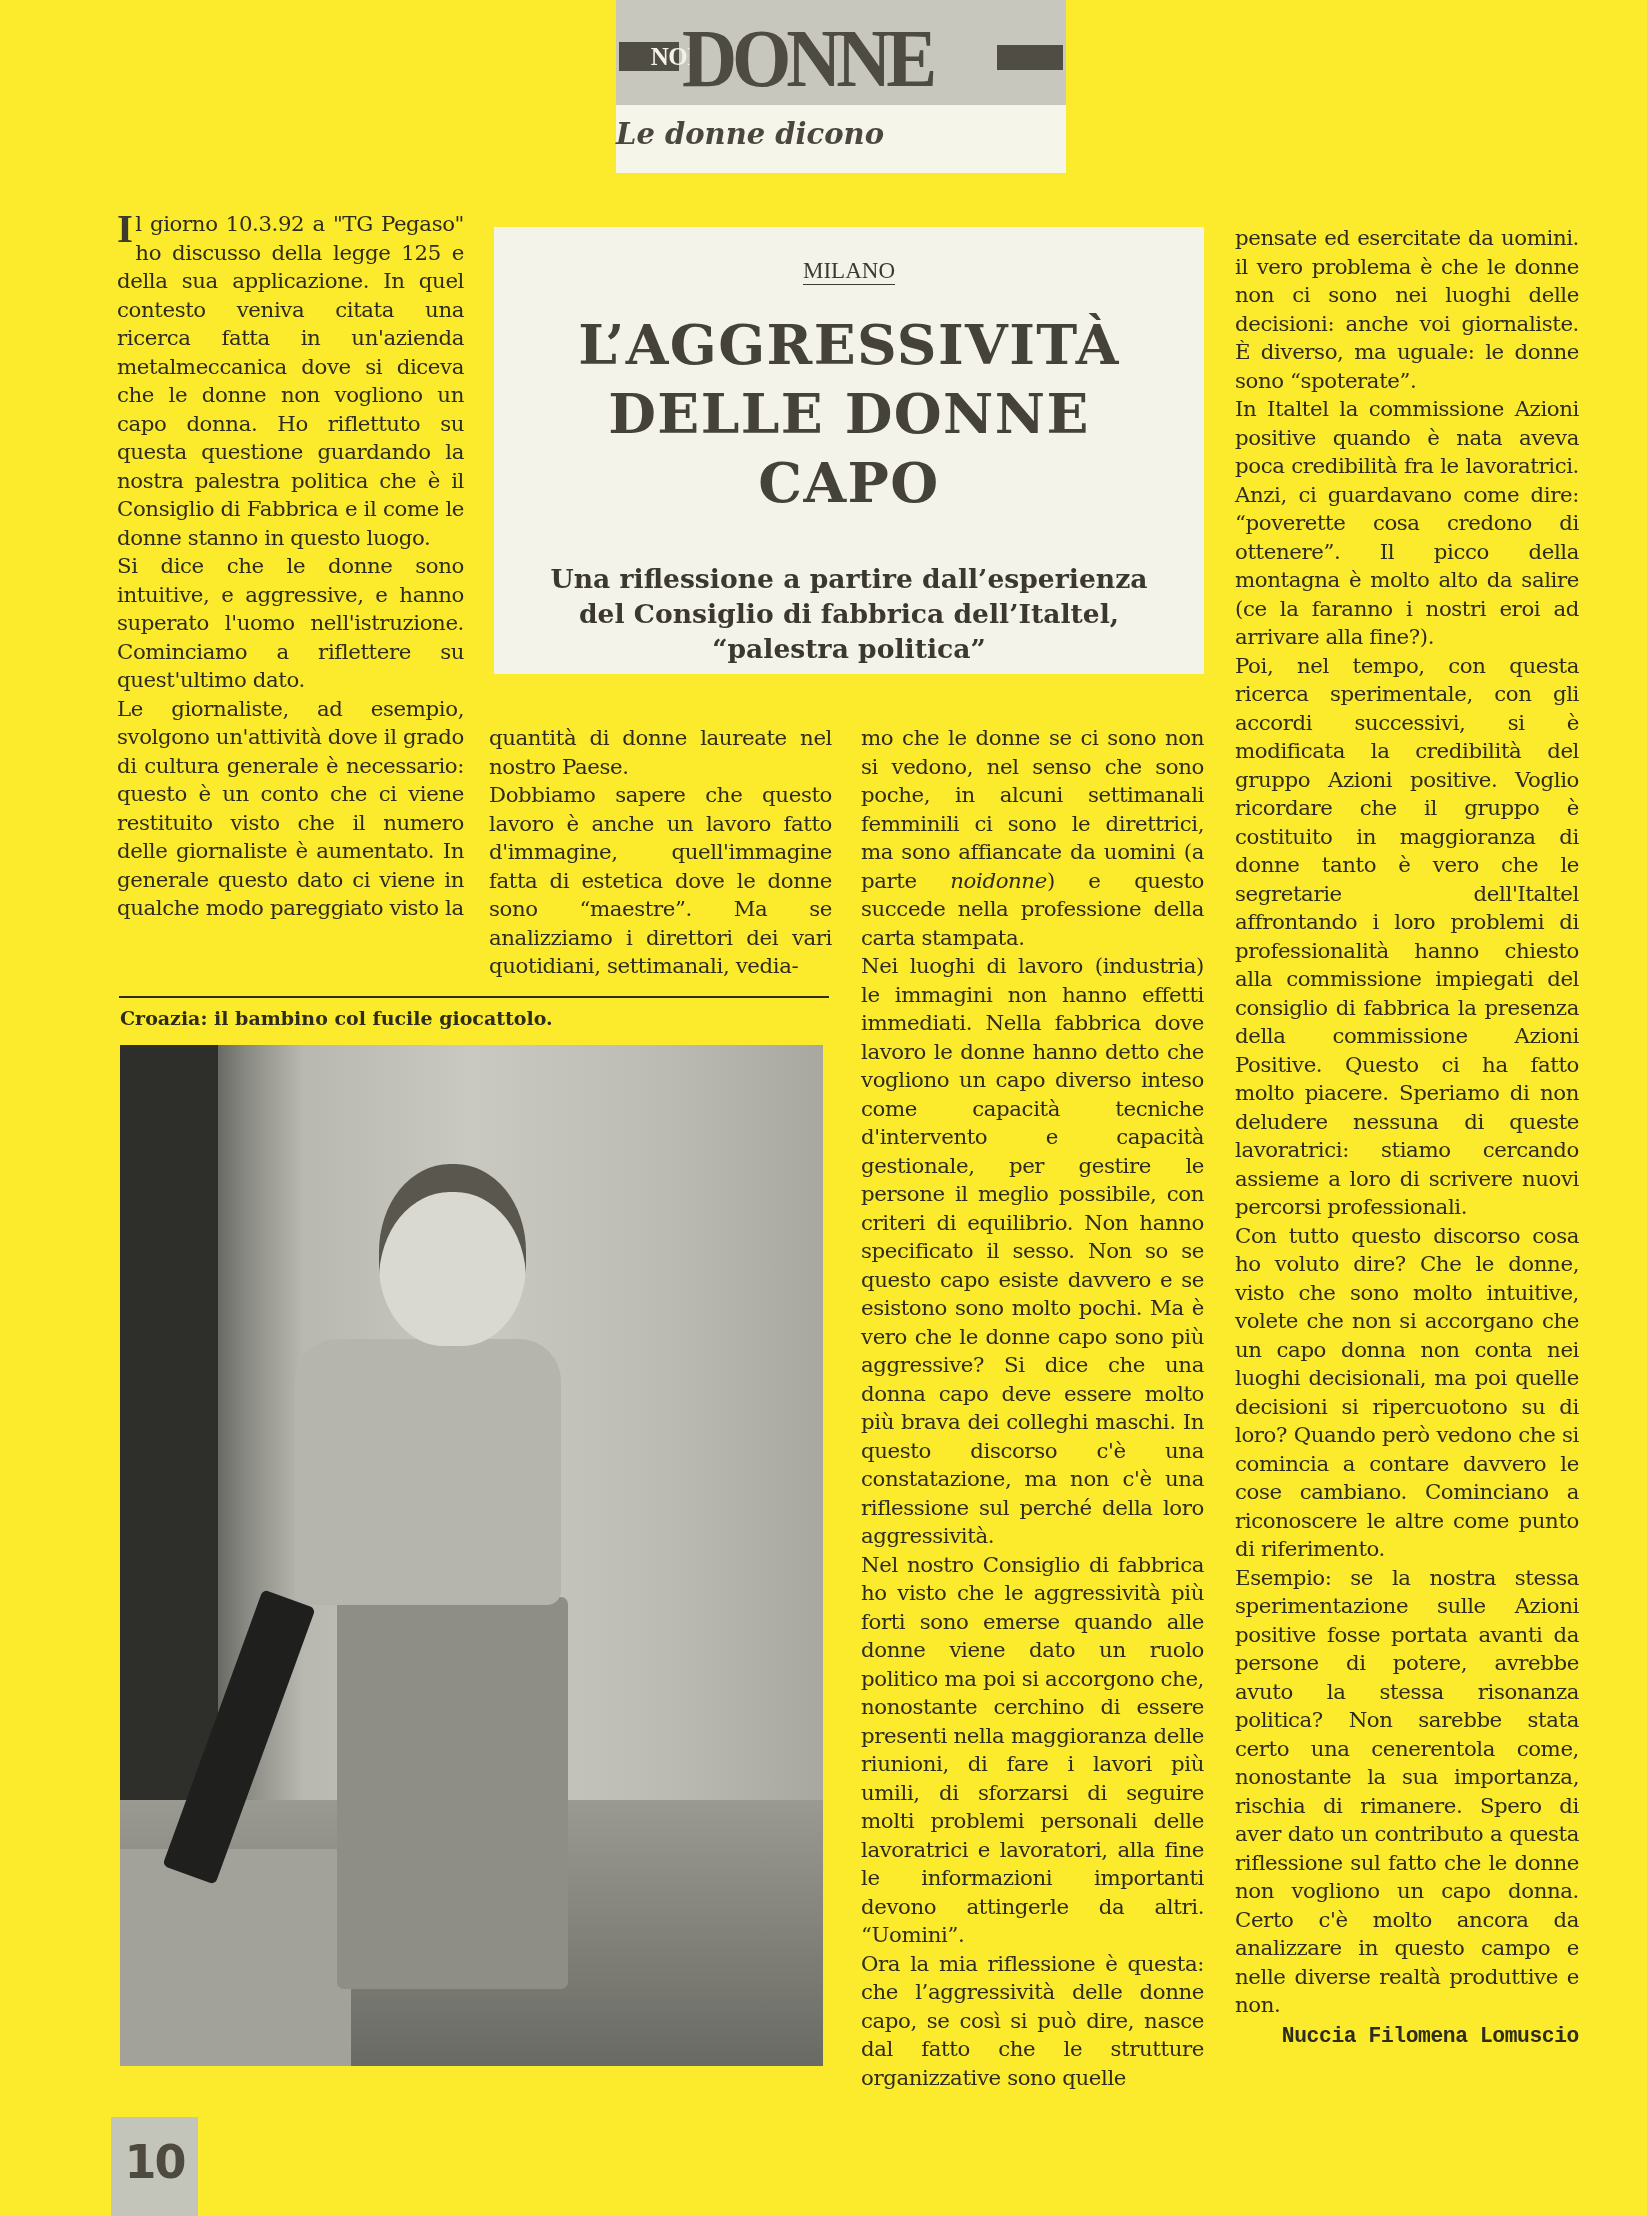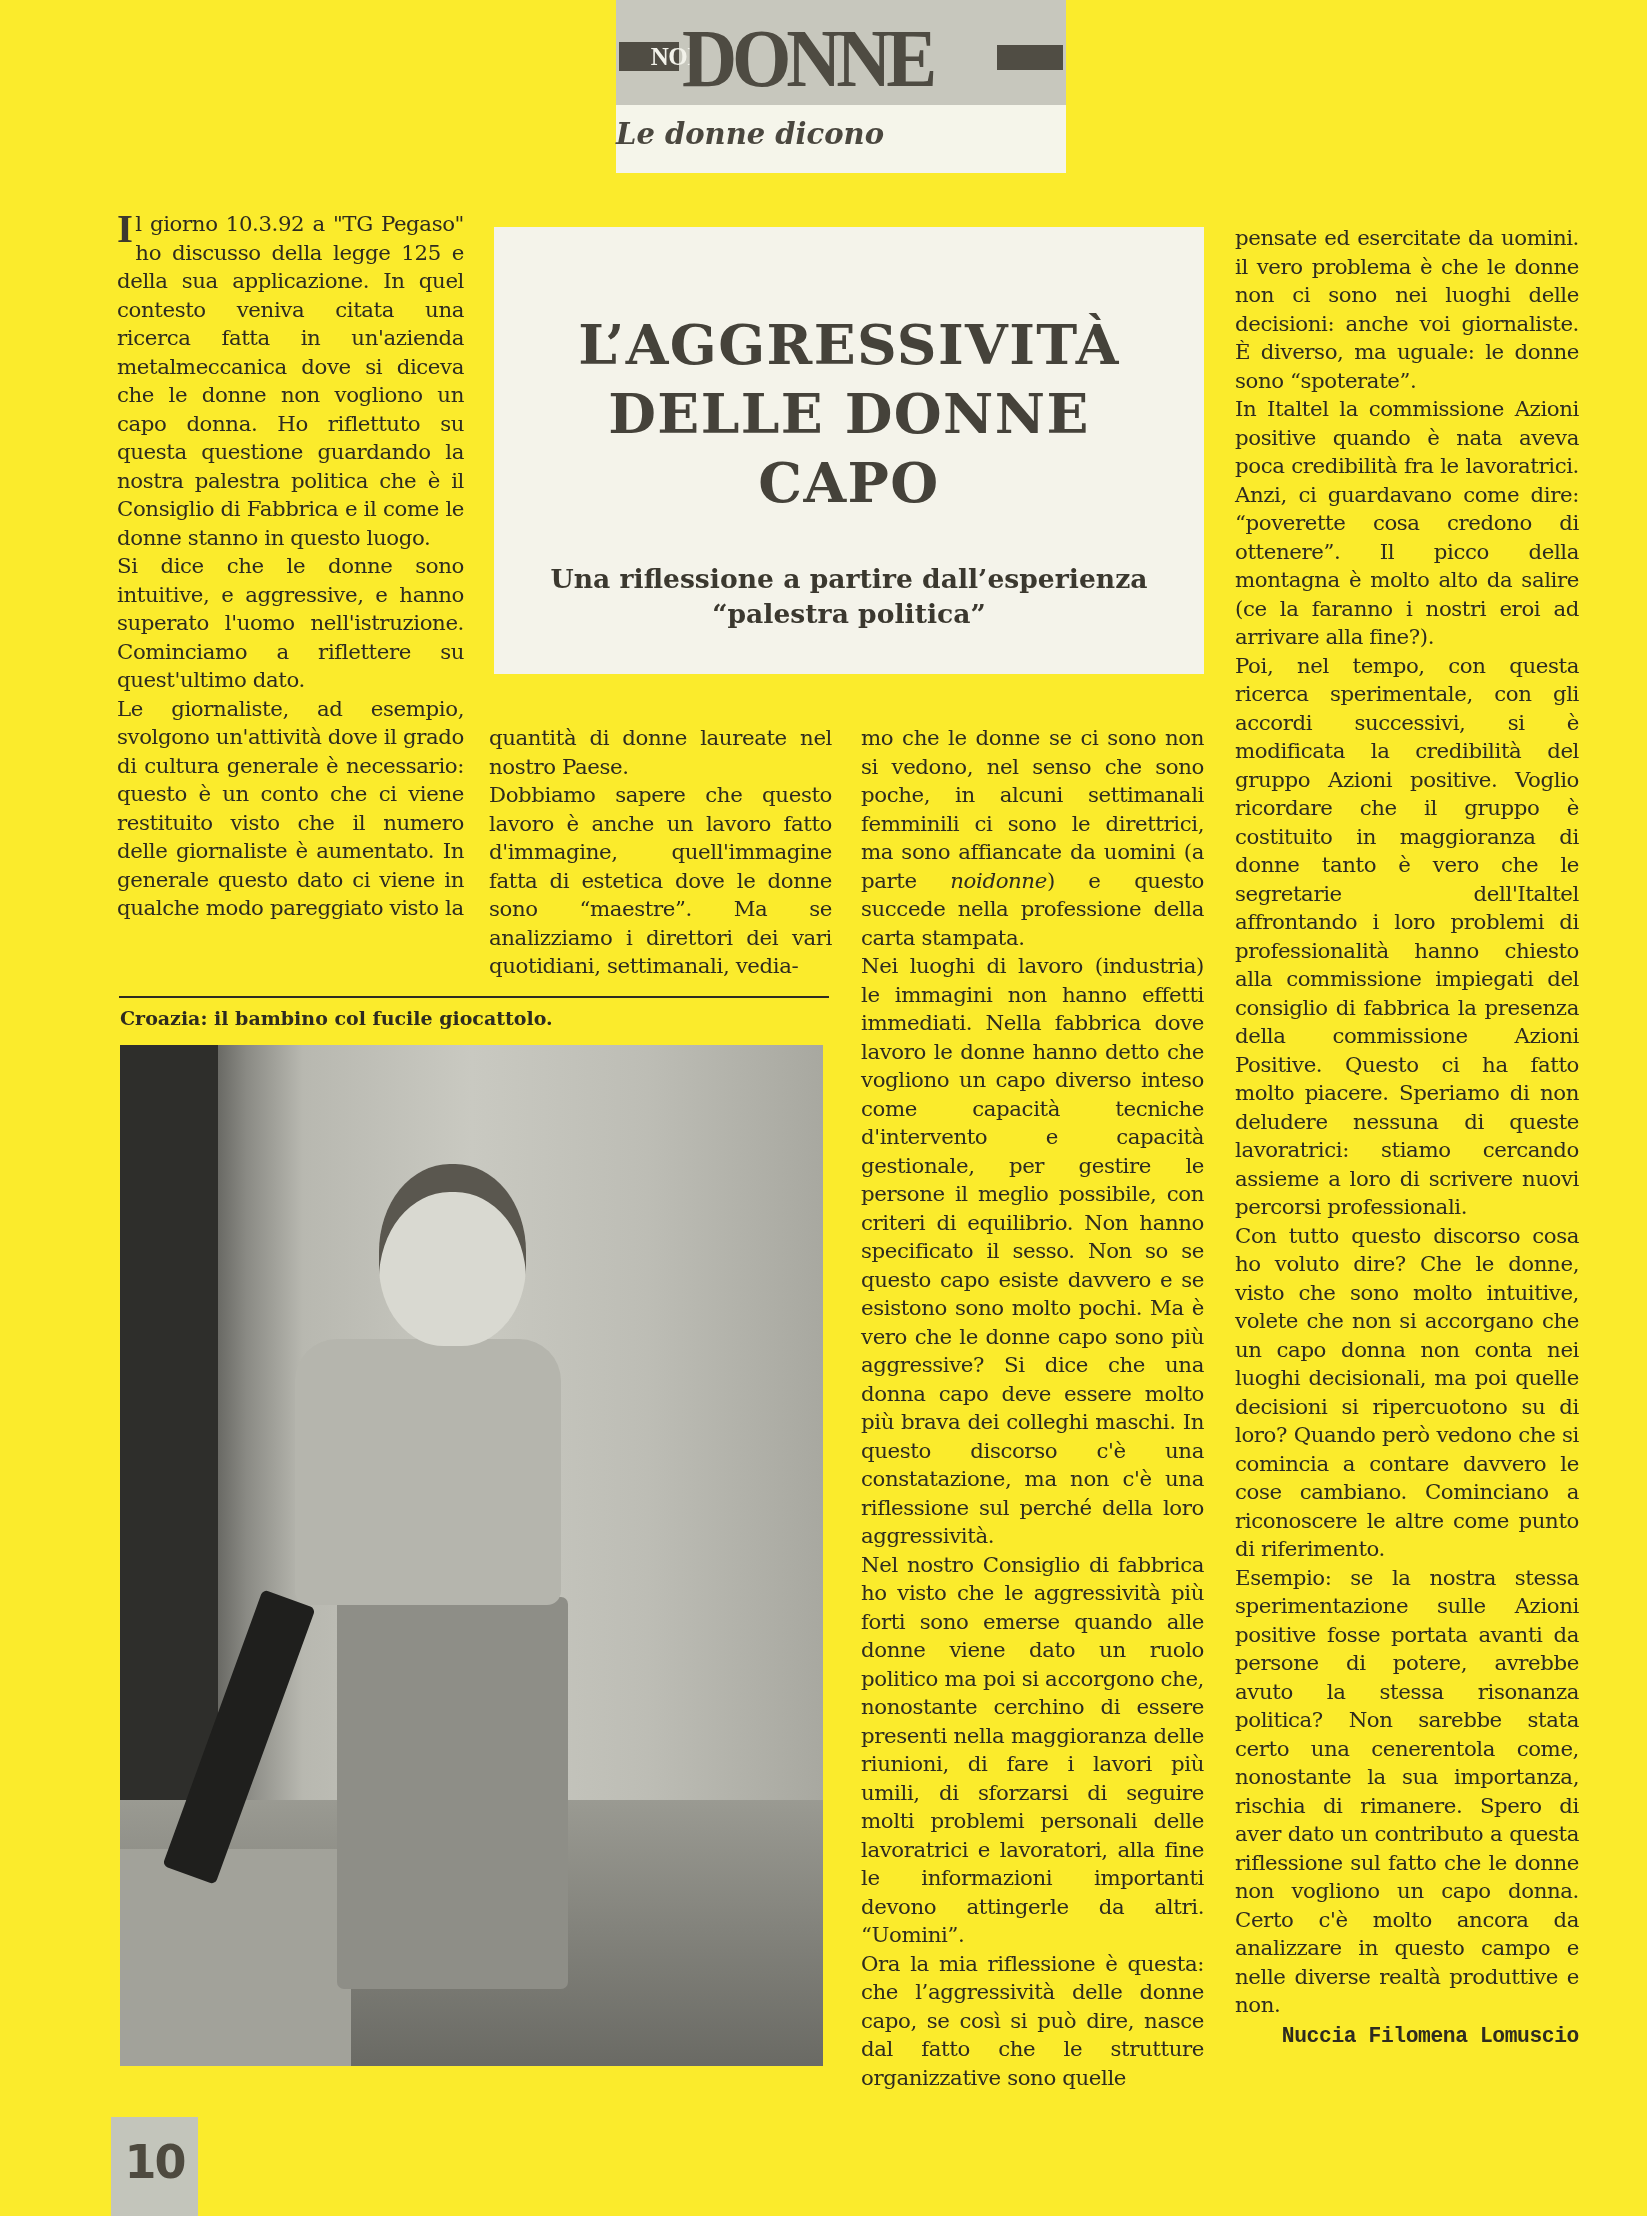--- a/index.html
+++ b/index.html
@@ -111,27 +111,29 @@
 <div class="masthead">
   <div class="masthead-top">
     <div class="mh-bar-left">NOI</div>
     <div class="mh-title">DONNE</div>
     <div class="mh-bar-right"></div>
   </div>
   <div class="mh-sub">Le donne dicono</div>
 </div>
 
 <div class="title-box">
+  <div class="kicker"><span>MILANO</span></div>
   <div class="headline">
     <div>L’AGGRESSIVITÀ</div>
     <div>DELLE DONNE</div>
     <div>CAPO</div>
   </div>
   <div class="subhead">
     <div>Una riflessione a partire dall’esperienza</div>
+    <div>del Consiglio di fabbrica dell’Italtel,</div>
     <div>“palestra politica”</div>
   </div>
 </div>
 
 <div class="col col1">
   <p><span class="dropcap">I</span><span>l giorno 10.3.92 a "TG Pegaso" ho discusso della legge 125 e della sua applicazione. In quel contesto veniva citata una ricerca fatta in un'azienda metalmeccanica dove si diceva che le donne non vogliono un capo donna. Ho riflettuto su questa questione guardando la nostra palestra politica che è il Consiglio di Fabbrica e il come le donne stanno in questo luogo.</span></p>
   <p>Si dice che le donne sono intuitive, e aggressive, e hanno superato l'uomo nell'istruzione. Cominciamo a riflettere su quest'ultimo dato.</p>
   <p>Le giornaliste, ad esempio, svolgono un'attività dove il grado di cultura generale è necessario: questo è un conto che ci viene restituito visto che il numero delle giornaliste è aumentato. In generale questo dato ci viene in qualche modo pareggiato visto la</p>
 </div>
 

